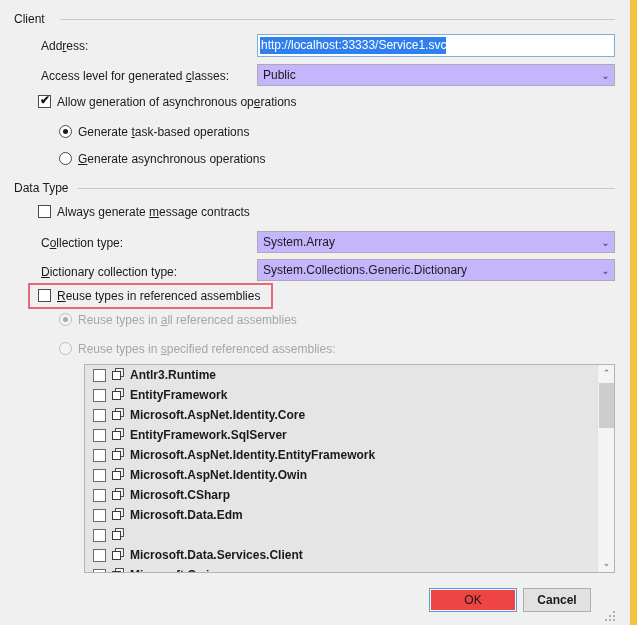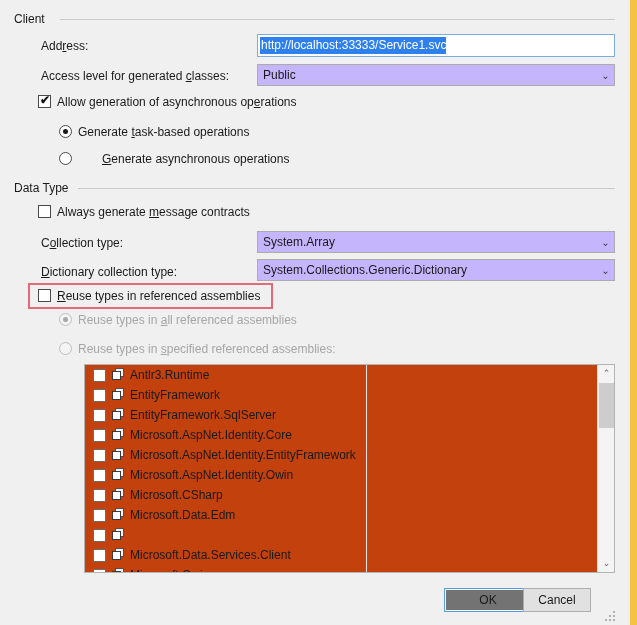--- a/index.html
+++ b/index.html
@@ -153,22 +153,23 @@
   
   .listbox {
     position: absolute;
     background: #ffffff;
     border: 1px solid #b4b4b4;
     overflow: hidden;
   }
   .lb-surface {
     position: absolute;
     left: 0; top: 0; right: 17px; bottom: 0;
-    background: #c2410c;
-    overflow: hidden;
+    background: #e5e5e5;
+    overflow: hidden;
+    font-weight: bold;
   }
   .lb-col-divider {
     position: absolute;
     top: 0; bottom: 0;
     width: 1px;
     background: #e2e2e2;
   }
   .lb-item {
     position: relative;
     height: 20px;
@@ -237,23 +238,22 @@
   .btn {
     position: absolute;
     background: #e1e1e1;
     border: 1px solid #adadad;
     display: flex; align-items: center; justify-content: center;
     font-size: 12px;
     color: #1a1a1a;
   }
   .btn.default {
     border: 1px solid #5b9dd9;
-    background: #737373;
+    background: #ef4444;
     box-shadow: inset 0 0 0 1px #f2f7fc;
-    margin-left: 15px;
   }
 
   
   .grip {
     position: absolute;
     right: 11px; bottom: 3px;
     width: 11px; height: 11px;
   }
   .grip i {
     position: absolute;
@@ -286,21 +286,21 @@
       <span class="tick">✔</span>
     </div>
     <div class="lbl" style="left:57px; top:95px;">Allow generation of asynchronous op<span class="ul">e</span>rations</div>
 
     <div class="rb" style="left:59px; top:125px;">
       <span class="dot"></span>
     </div>
     <div class="lbl" style="left:78px; top:125px;">Generate <span class="ul">t</span>ask-based operations</div>
 
     <div class="rb" style="left:59px; top:152px;"></div>
-    <div class="lbl" style="left:78px; top:152px;margin-left:24px;"><span class="ul">G</span>enerate asynchronous operations</div>
+    <div class="lbl" style="left:78px; top:152px;"><span class="ul">G</span>enerate asynchronous operations</div>
 
     <div class="group-label" style="left:14px; top:181px;">Data Type</div>
     <div class="group-rule" style="left:78px; top:188px; width:537px;"></div>
 
     <div class="cb" style="left:38px; top:205px;"></div>
     <div class="lbl" style="left:57px; top:205px;">Always generate <span class="ul">m</span>essage contracts</div>
 
     <div class="lbl" style="left:41px; top:236px;">C<span class="ul">o</span>llection type:</div>
     <div class="combo" style="left:257px; top:231px; width:358px; height:22px;">
       <span class="ctext">System.Array</span>
@@ -344,29 +344,29 @@
                 <span class="sq-front"></span>
               </span>
               <span>EntityFramework</span>
             </div>
             <div class="lb-item">
               <span class="lb-cb"></span>
               <span class="lb-icon">
                 <span class="sq-back"></span>
                 <span class="sq-front"></span>
               </span>
+              <span>Microsoft.AspNet.Identity.Core</span>
+            </div>
+            <div class="lb-item">
+              <span class="lb-cb"></span>
+              <span class="lb-icon">
+                <span class="sq-back"></span>
+                <span class="sq-front"></span>
+              </span>
               <span>EntityFramework.SqlServer</span>
-            </div>
-            <div class="lb-item">
-              <span class="lb-cb"></span>
-              <span class="lb-icon">
-                <span class="sq-back"></span>
-                <span class="sq-front"></span>
-              </span>
-              <span>Microsoft.AspNet.Identity.Core</span>
             </div>
             <div class="lb-item">
               <span class="lb-cb"></span>
               <span class="lb-icon">
                 <span class="sq-back"></span>
                 <span class="sq-front"></span>
               </span>
               <span>Microsoft.AspNet.Identity.EntityFramework</span>
             </div>
             <div class="lb-item">
@@ -421,21 +421,21 @@
       <div class="sb">
         <div class="sb-btn up">⌃</div>
         <div class="sb-thumb" style="top:18px; height:45px;"></div>
         <div class="sb-btn down">⌄</div>
       </div>
     </div>
 
     <div class="btn default" style="left:429px; top:588px; width:88px; height:24px;">
       <span>OK</span>
     </div>
-    <div class="btn" style="left:523px; top:588px; width:68px; height:24px;">
+    <div class="btn" style="left:523px; top:588px; width:68px; height:24px;font-weight:bold;">
       <span>Cancel</span>
     </div>
 
     <div class="grip">
       <i style="left:8px; top:0px;"></i>
       <i style="left:4px; top:4px;"></i>
         <i style="left:8px; top:4px;"></i>
       <i style="left:0px; top:8px;"></i>
         <i style="left:4px; top:8px;"></i>
         <i style="left:8px; top:8px;"></i>

